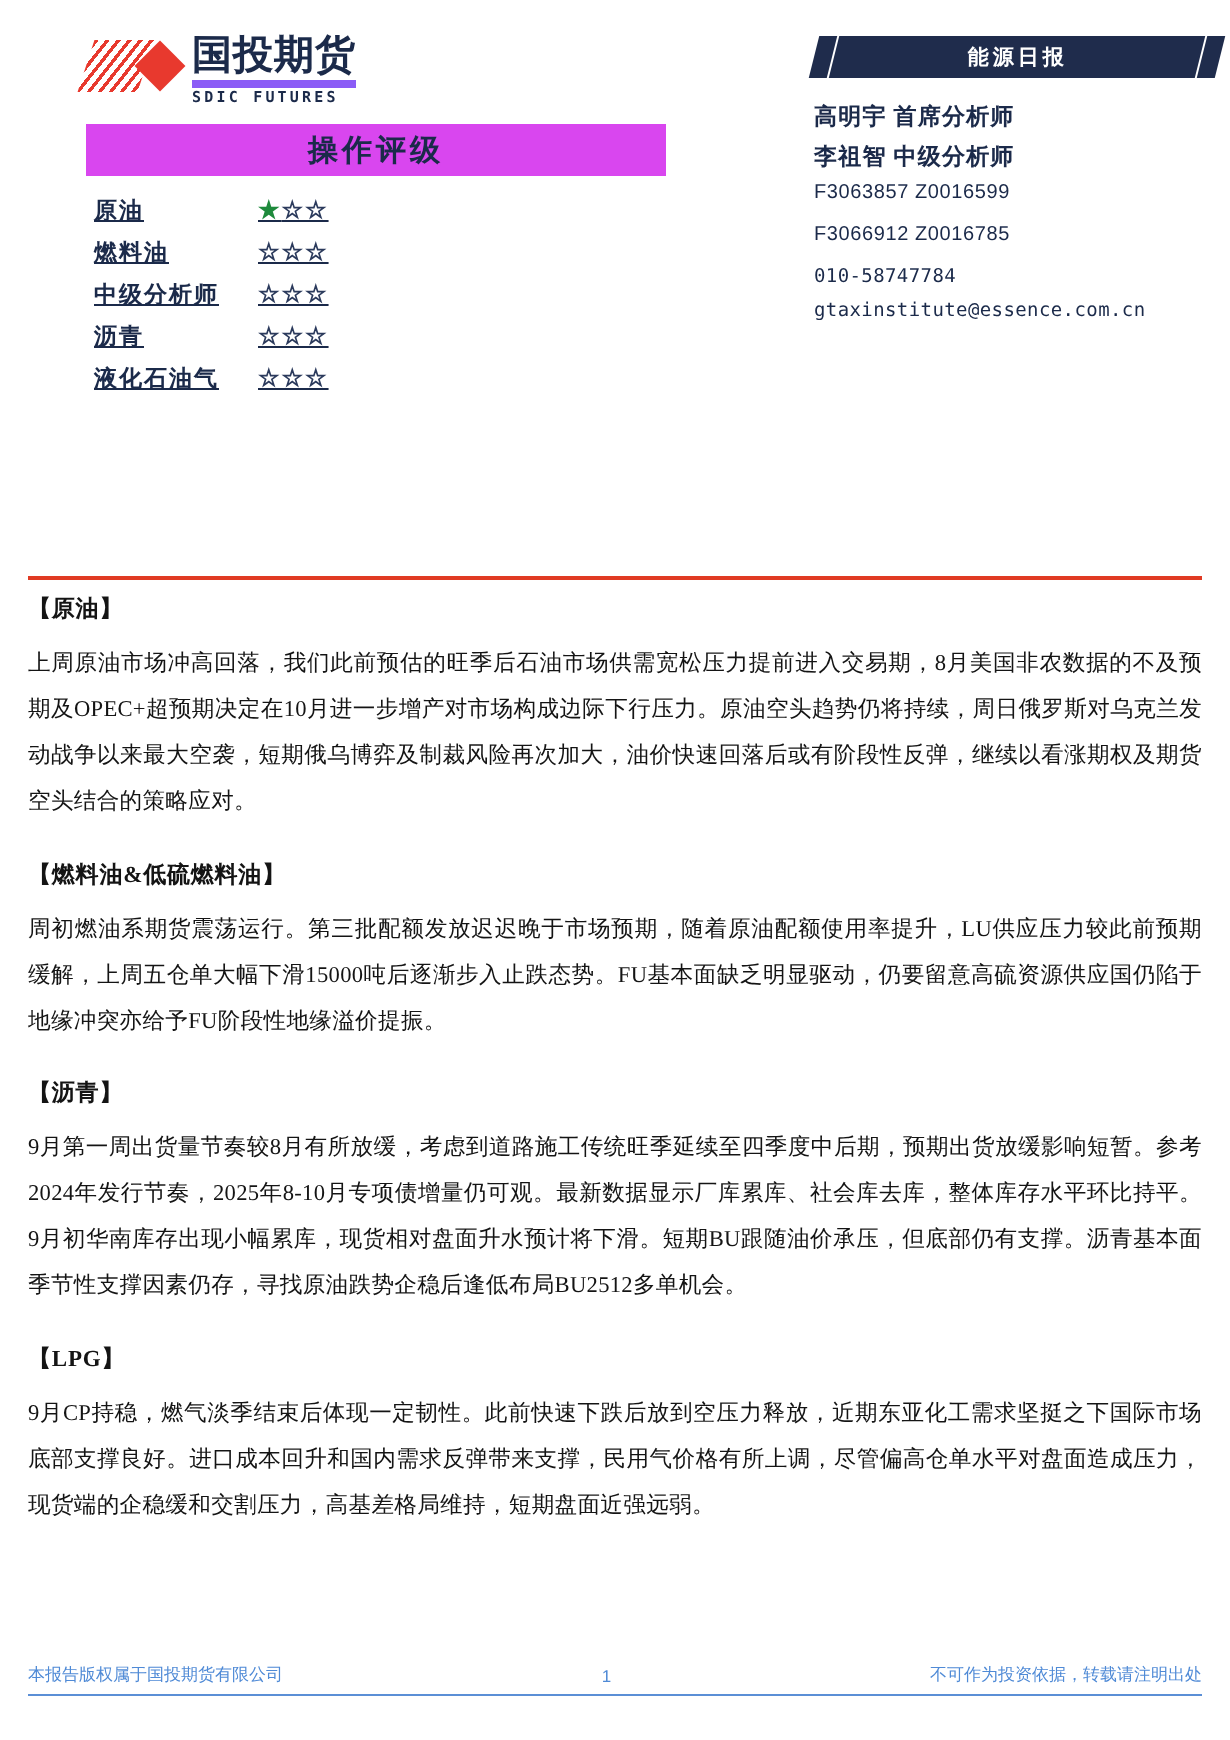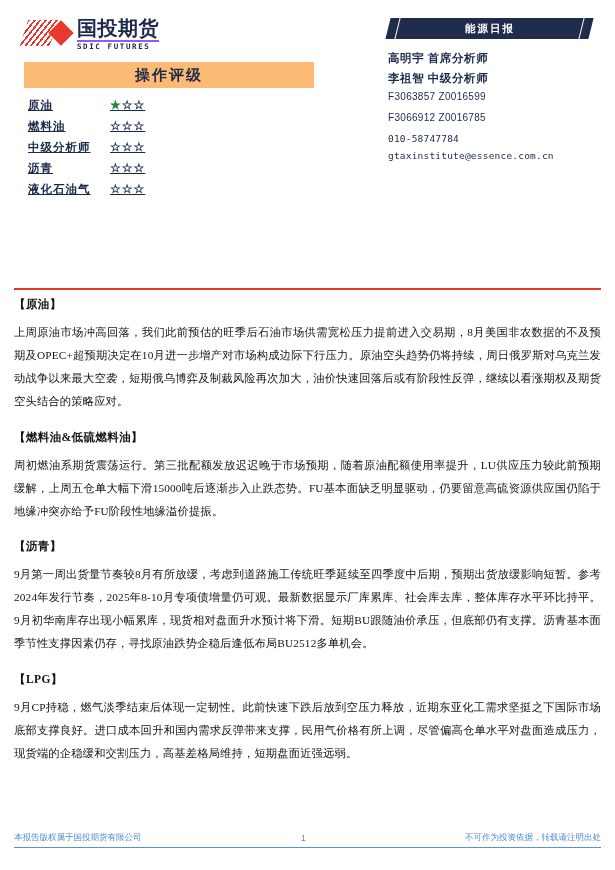--- a/index.html
+++ b/index.html
@@ -7,20 +7,21 @@
     margin: 0; padding: 0;
     width: 615px; height: 870px;
     background: #ffffff;
     font-family: "Liberation Serif", "DejaVu Serif", serif;
     overflow: hidden;
   }
   .page {
     position: relative;
     width: 615px; height: 870px;
     background: #fff;
+    padding-left: 19px;
   }
 
   
   .header {
     position: relative;
     height: 282px;
     padding: 0;
   }
   .logo-block {
     position: absolute;
@@ -61,30 +62,30 @@
     display: block;
   }
   .logo-en {
     font-family: "DejaVu Sans Mono", monospace;
     font-size: 7.5px;
     font-weight: bold;
     color: #1b2a4a;
     letter-spacing: 1.6px;
     display: block;
     margin-top: 2px;
-    border-top: 2px solid #8b5cf6;
+    border-top: 4px solid #8b5cf6;
     padding-top: 1px;
   }
 
   
   .rating-band {
     position: absolute;
     left: 24px; top: 62px;
     width: 290px; height: 26px;
-    background: #fdba74;
+    background: #d946ef;
     display: flex;
     align-items: center;
     justify-content: center;
   }
   .rating-band-title {
     font-family: "Liberation Serif", serif;
     font-size: 15px;
     font-weight: bold;
     color: #1b2a4a;
     letter-spacing: 2px;

